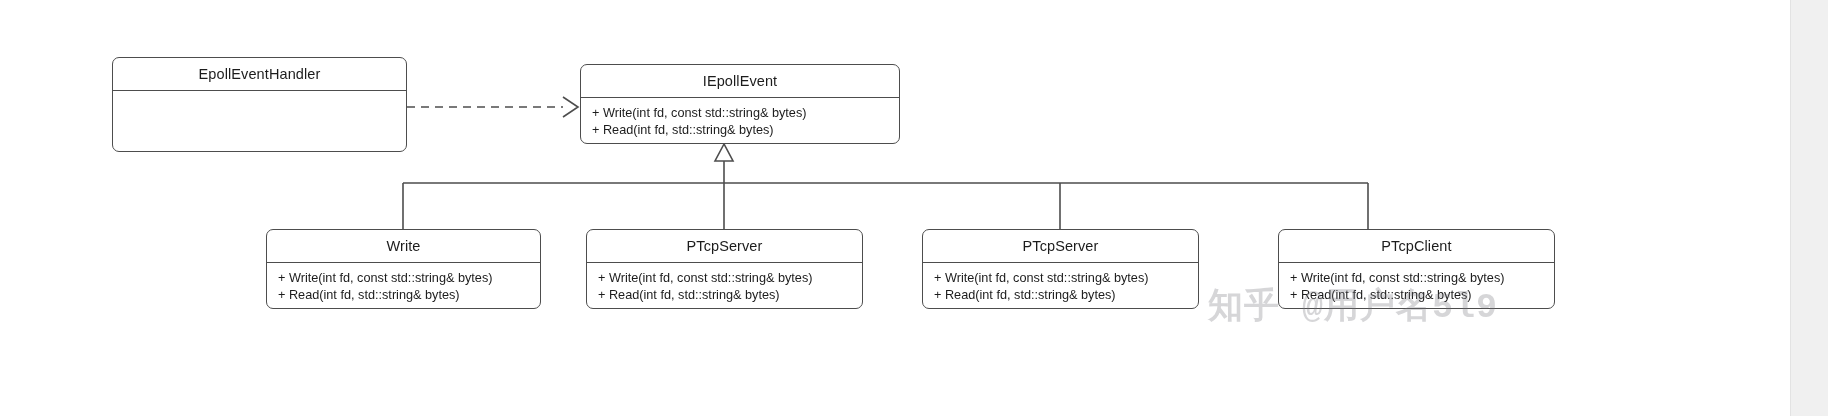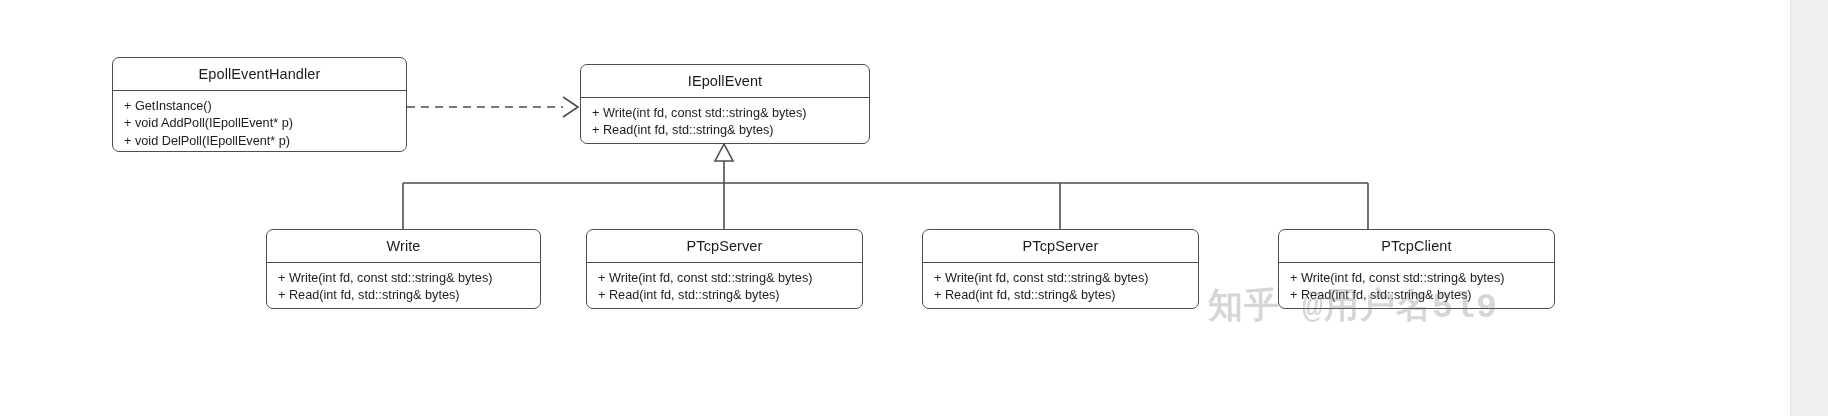--- a/index.html
+++ b/index.html
@@ -110,29 +110,23 @@
 
       <line x1="403" y1="183" x2="403" y2="229" stroke="#4d4d4d" stroke-width="1.6"></line>
       <line x1="724" y1="183" x2="724" y2="229" stroke="#4d4d4d" stroke-width="1.6"></line>
       <line x1="1060" y1="183" x2="1060" y2="229" stroke="#4d4d4d" stroke-width="1.6"></line>
       <line x1="1368" y1="183" x2="1368" y2="229" stroke="#4d4d4d" stroke-width="1.6"></line>
     </g>
   </svg>
 
   <div class="uml-class" id="box-epoll-event-handler" style="left:112px; top:57px; width:295px; height:95px;">
     <div class="uml-title">EpollEventHandler</div>
-    <div class="uml-body">
-      <div class="uml-method">+ GetInstance()</div>
-      <div class="uml-method">+ void AddPoll(IEpollEvent* p)</div>
-      <div class="uml-method">+ void DelPoll(IEpollEvent* p)</div>
-      <div class="uml-method">+ void EpollLoop(bool bRun)</div>
-    </div>
   </div>
 
-  <div class="uml-class" id="box-iepoll-event" style="left:580px; top:64px; width:290px; height:80px;">
+  <div class="uml-class" id="box-iepoll-event" style="left:580px; top:64px; width:320px; height:80px;">
     <div class="uml-title">IEpollEvent</div>
     <div class="uml-body">
       <div class="uml-method">+ Write(int fd, const std::string&amp; bytes)</div>
       <div class="uml-method">+ Read(int fd, std::string&amp; bytes)</div>
       <div class="uml-method">+ EpollEvent(int fd, EpollType eType, void* arg)</div>
     </div>
   </div>
 
   <div class="uml-class" id="box-pudp" style="left:266px; top:229px; width:275px; height:80px;">
     <div class="uml-title">Write</div>

